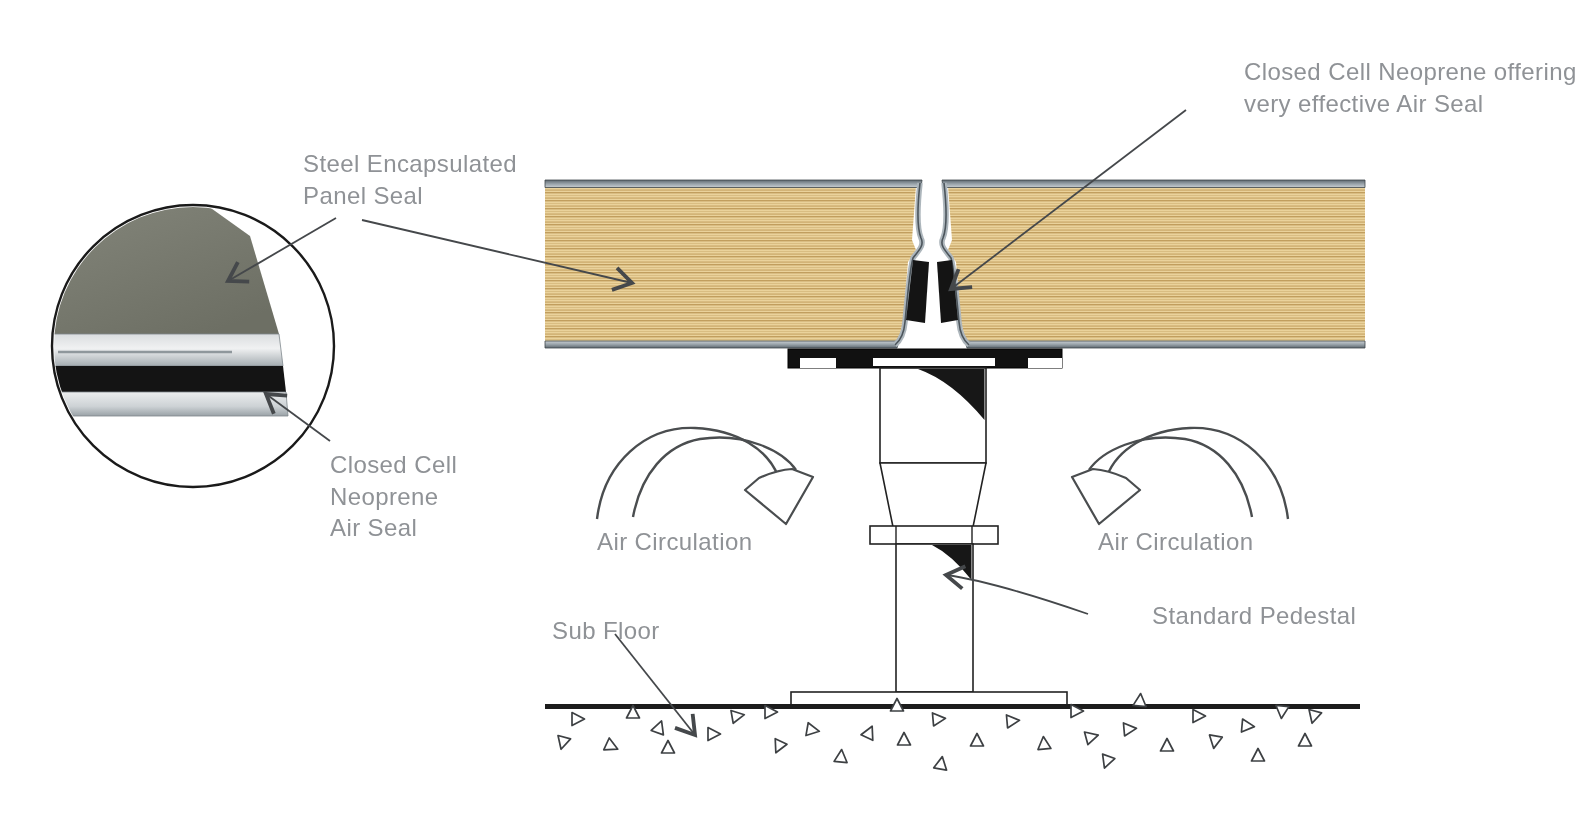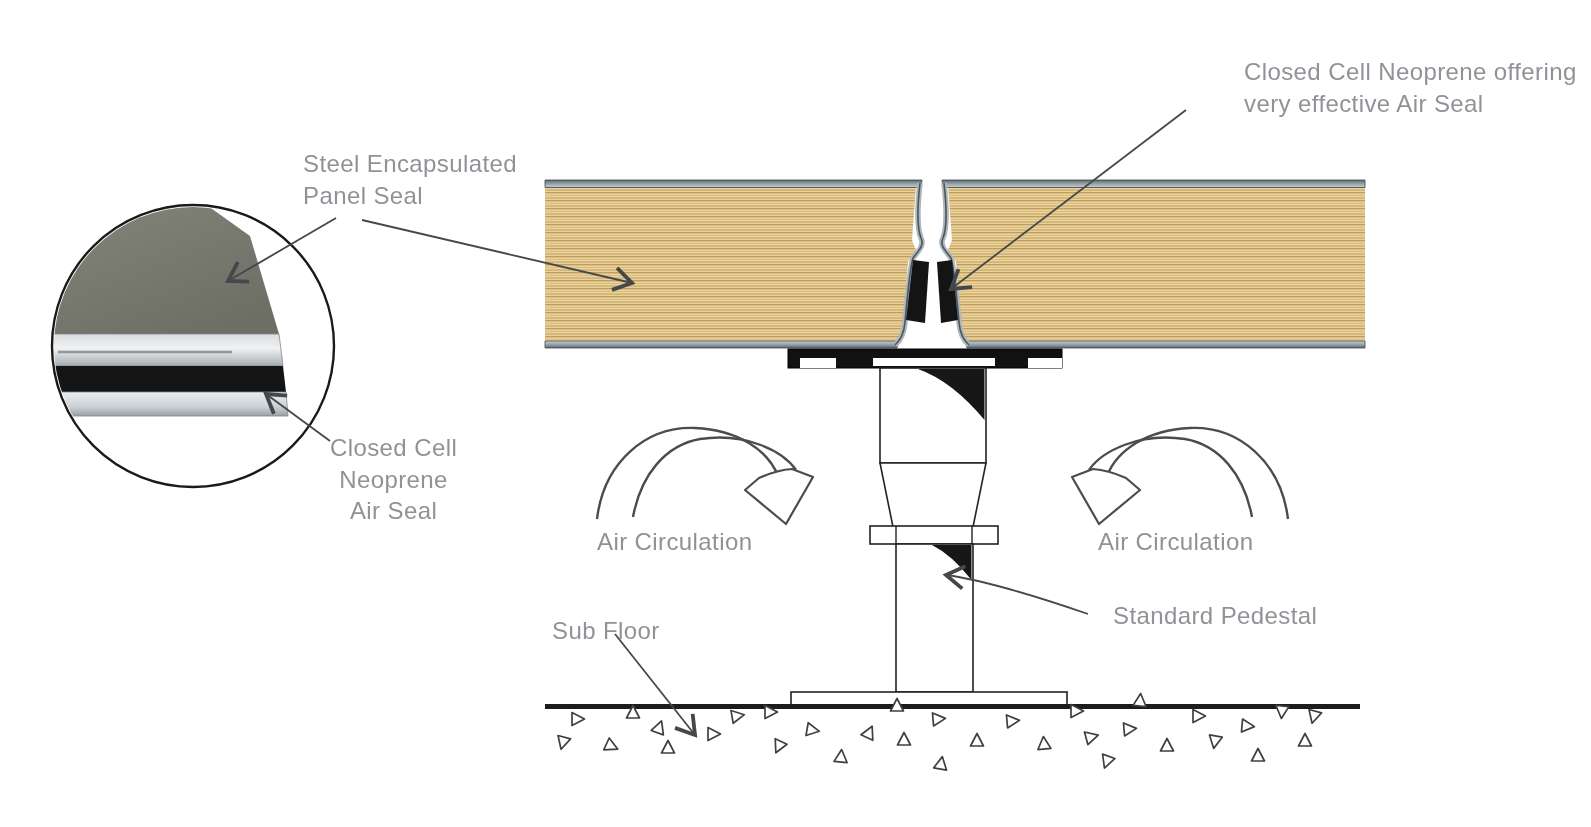--- a/index.html
+++ b/index.html
@@ -171,21 +171,21 @@
     <path class="leader" d="M330,441 L266,394" marker-end="url(#vhead)"></path>
     <path class="leader" d="M615,634 L695,735" marker-end="url(#vhead)"></path>
     <path class="leader" d="M1088,614 C1030,594 982,580 946,575" marker-end="url(#vhead)"></path>
   </g>
 </svg>
 
 <div class="label" style="left:303px;top:148px;">Steel Encapsulated
 Panel Seal</div>
 <div class="label" style="left:1244px;top:56px;">Closed Cell Neoprene offering
 very effective Air Seal</div>
-<div class="label" style="left:330px;top:432px;text-align:center;">Closed Cell
+<div class="label" style="left:330px;top:449px;">Closed Cell
 Neoprene
 Air Seal</div>
 <div class="label" style="left:597px;top:526px;">Air Circulation</div>
 <div class="label" style="left:1098px;top:526px;">Air Circulation</div>
 <div class="label" style="left:552px;top:615px;">Sub Floor</div>
-<div class="label" style="left:1113px;top:600px;">Standard Pedestal</div>
+<div class="label" style="left:1152px;top:600px;">Standard Pedestal</div>
 
 </div>
 
 </body></html>

